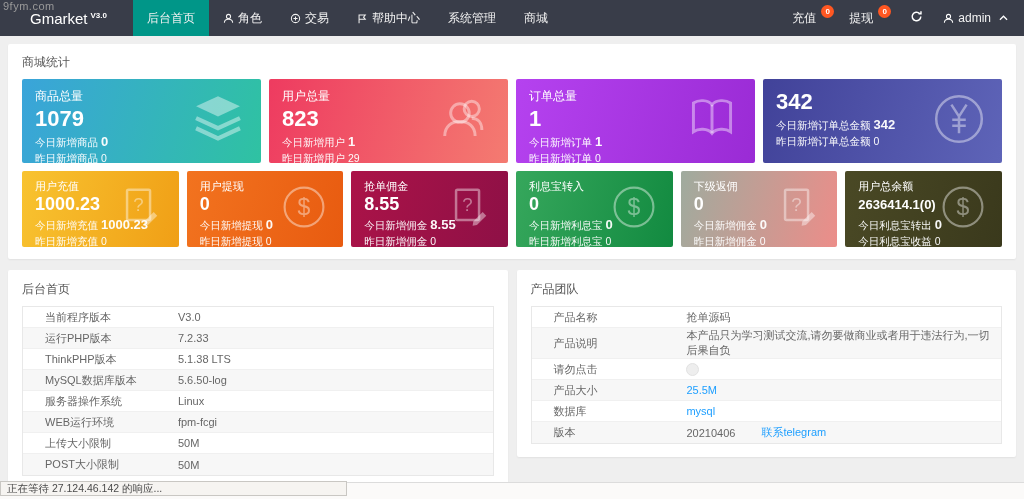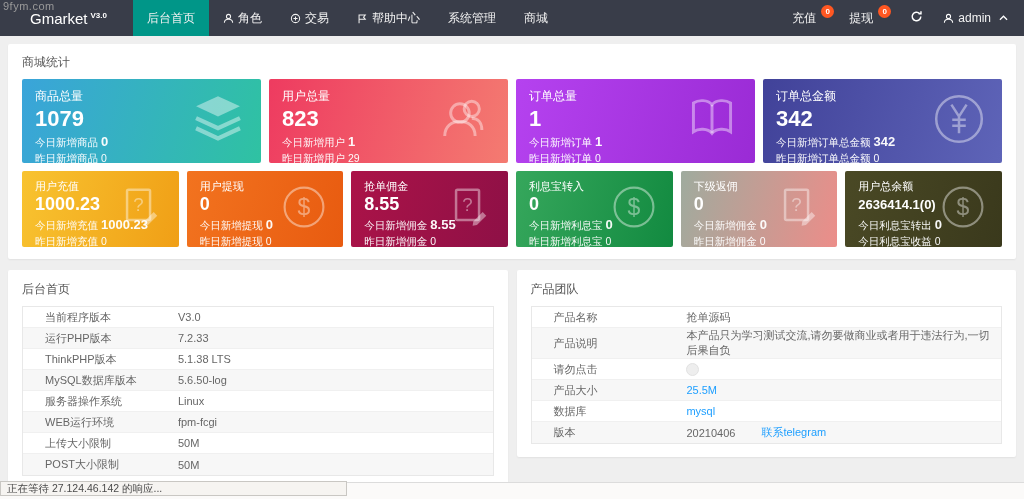--- a/index.html
+++ b/index.html
@@ -180,21 +180,20 @@
           <div class="sc-title">订单总量</div>
           <div class="sc-value">1</div>
           <div class="sc-line">今日新增订单<b>1</b></div>
           <div class="sc-line">昨日新增订单<span class="thin">0</span></div>
           <span class="sc-icon"><svg viewBox="0 0 64 64" fill="none" stroke="currentColor" stroke-width="3.5">
               <path d="M32 15C27 9 16 9 10 13v34c6-4 17-4 22 2 5-6 16-6 22-2V13c-6-4-17-4-22 2z"></path>
               <path d="M32 15v34"></path>
             </svg></span>
         </div>
         <div class="stat-card" style="background: linear-gradient(105deg, rgb(65, 66, 153), rgb(94, 100, 184));">
-          <div class="sc-title">订单总金额</div>
           <div class="sc-value">342</div>
           <div class="sc-line">今日新增订单总金额<b>342</b></div>
           <div class="sc-line">昨日新增订单总金额<span class="thin">0</span></div>
           <span class="sc-icon"><svg viewBox="0 0 64 64" fill="none" stroke="currentColor" stroke-width="3">
               <circle cx="32" cy="32" r="27"></circle>
               <path d="M23 15l9 14 9-14M32 29v20M24 33h16M24 40h16"></path>
             </svg></span>
         </div>
       </div>
     <div class="cards-row row2" id="cards-row2">

